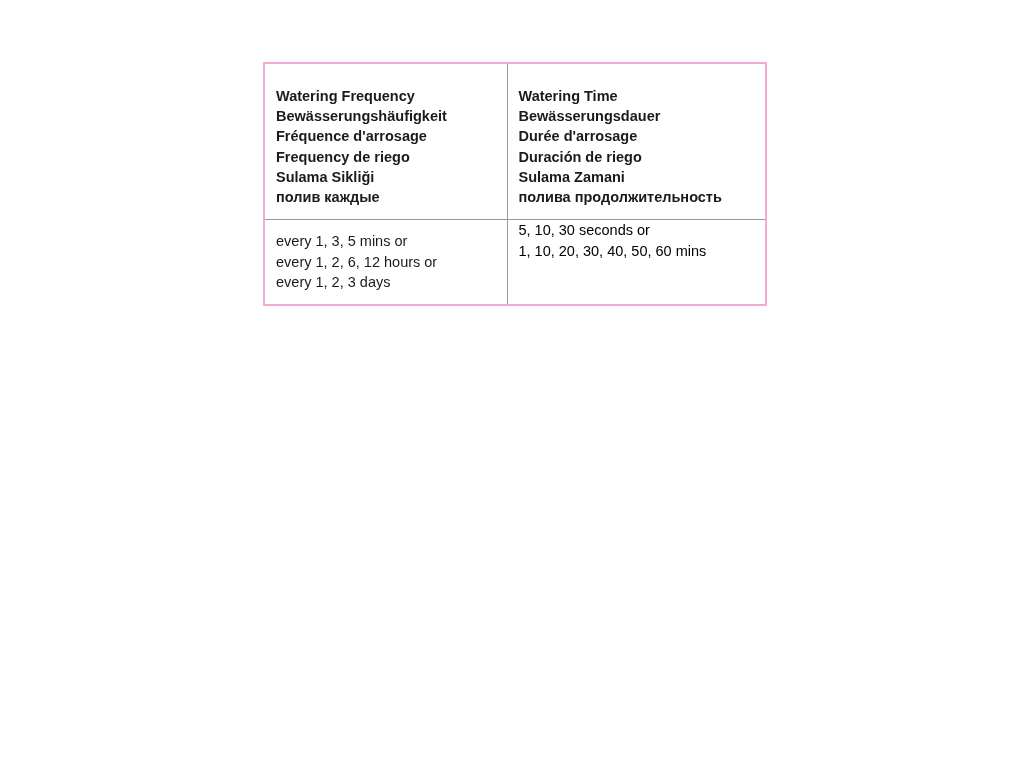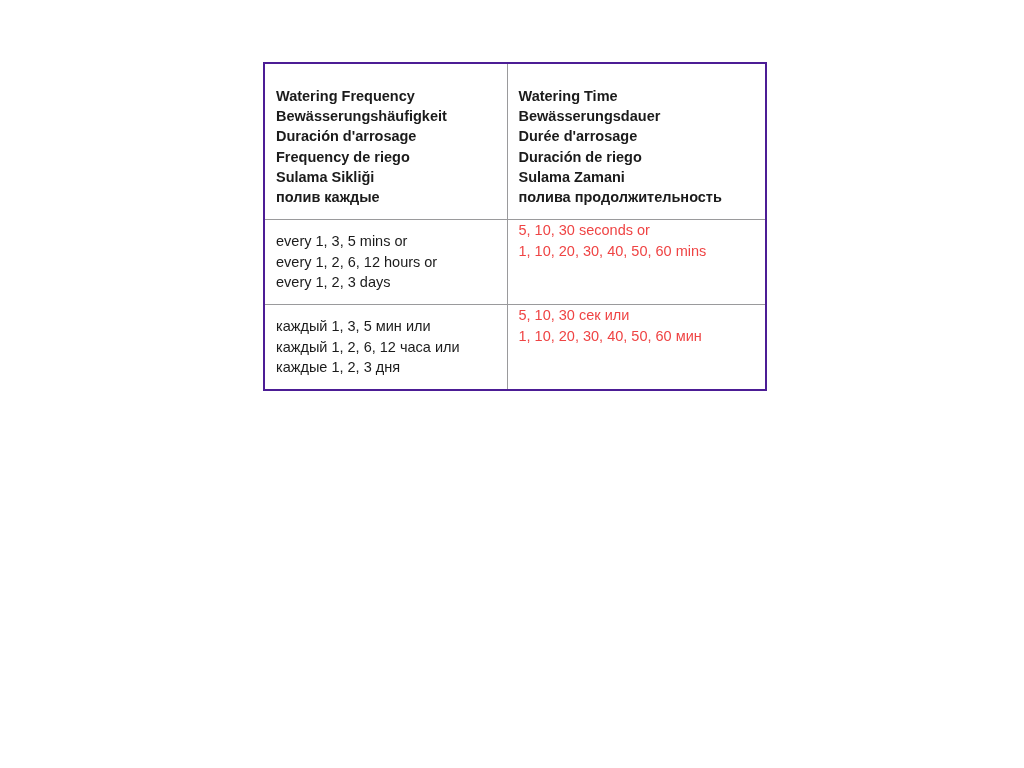--- a/index.html
+++ b/index.html
@@ -25,21 +25,21 @@
     left: 263px;
     top: 62px;
     width: 502px;
   }
 
   table.watering-table {
     border-collapse: collapse;
     table-layout: fixed;
     width: 502px;
     background: #ffffff;
-    border: 2px solid #4c1d95;
+    border: 2px solid #f9a8d4;
   }
 
   table.watering-table col.col-freq { width: 243px; }
   table.watering-table col.col-time { width: 259px; }
 
   table.watering-table th,
   table.watering-table td {
     border: 1px solid #9a9a9c;
     padding: 0;
     vertical-align: top;
@@ -84,21 +84,21 @@
     font-size: 14.5px;
     line-height: 20.6px;
     color: #1b1b1b;
     white-space: nowrap;
   }
 
   .time-inner {
     padding: 0 8px 0 11px;
     font-size: 14.5px;
     line-height: 20.6px;
-    color: #ef4444;
+    color: #000000;
     white-space: nowrap;
   }
 
   .freq-inner .line,
   .time-inner .line {
     display: block;
   }
 </style>
 </head>
 <body>
@@ -109,21 +109,21 @@
       <colgroup>
         <col class="col-freq">
         <col class="col-time">
       </colgroup>
       <thead>
         <tr>
           <th class="hdr-cell">
             <div class="hdr-inner">
               <span class="line">Watering Frequency</span>
               <span class="line">Bewässerungshäufigkeit</span>
-              <span class="line">Duración d'arrosage</span>
+              <span class="line">Fréquence d'arrosage</span>
               <span class="line">Frequency de riego</span>
               <span class="line">Sulama Sikliği</span>
               <span class="line">полив каждые</span>
             </div>
           </th>
           <th class="hdr-cell">
             <div class="hdr-inner">
               <span class="line">Watering Time</span>
               <span class="line">Bewässerungsdauer</span>
               <span class="line">Durée d'arrosage</span>
@@ -143,31 +143,16 @@
               <span class="line">every 1, 2, 3 days</span>
             </div>
           </td>
           <td class="cell-time">
             <div class="time-inner">
               <span class="line">5, 10, 30 seconds or</span>
               <span class="line">1, 10, 20, 30, 40, 50, 60 mins</span>
             </div>
           </td>
         </tr>
-        <tr class="body-row">
-          <td class="cell-freq">
-            <div class="freq-inner">
-              <span class="line">каждый 1, 3, 5 мин или</span>
-              <span class="line">каждый 1, 2, 6, 12 часа или</span>
-              <span class="line">каждые 1, 2, 3 дня</span>
-            </div>
-          </td>
-          <td class="cell-time">
-            <div class="time-inner">
-              <span class="line">5, 10, 30 сек или</span>
-              <span class="line">1, 10, 20, 30, 40, 50, 60 мин</span>
-            </div>
-          </td>
-        </tr>
       </tbody>
     </table>
   </div>
 </div>
 
 </body></html>

